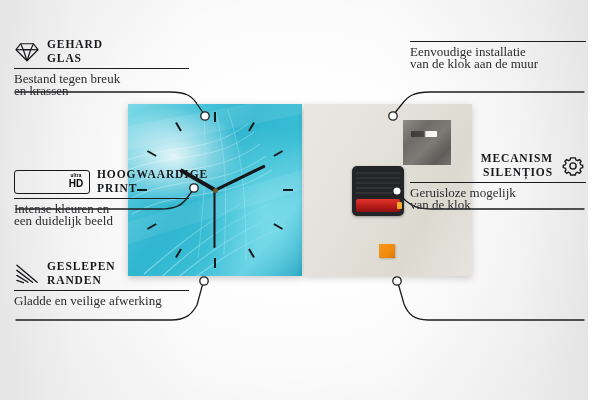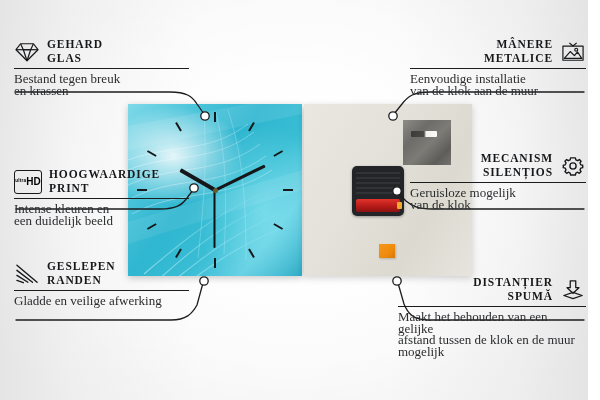--- a/index.html
+++ b/index.html
@@ -89,22 +89,22 @@
     font-size:13px;line-height:11.5px;color:#2b2c2e;white-space:pre-line;
   }
   .callout.left .head{justify-content:flex-start;}
   .callout.right .head{justify-content:flex-end;}
   .callout.right .title{text-align:right;}
   .callout.right .desc{text-align:left;}
   .ico{width:26px;height:22px;flex:0 0 auto;display:block;color:#17181a;}
 
   .hd-badge{
     width:26px;height:22px;border:1.4px solid #17181a;border-radius:3px;
-    display:flex;flex-direction:row;align-items:center;justify-content:center;
-    line-height:1;flex:0 0 auto;
+    display:flex;flex-direction:column;align-items:center;justify-content:center;
+    line-height:1;flex:0 0 auto;padding-left:48px;
   }
   .hd-badge .u{font-size:4.6px;letter-spacing:.2px;font-family:"Liberation Sans",sans-serif;font-weight:700;}
   .hd-badge .h{font-size:10px;font-weight:700;font-family:"Liberation Sans",sans-serif;margin-top:.5px;}
 
   
   #co-glass{left:14px;top:38px;width:175px;}
   #co-print{left:14px;top:168px;width:175px;}
   #co-edges{left:14px;top:260px;width:175px;}
   #co-handles{left:410px;top:38px;width:176px;}
   #co-mech{left:410px;top:152px;width:176px;}
@@ -243,32 +243,20 @@
         </g>
       </svg>
       <div class="title">GESLEPEN
 RANDEN</div>
     </div>
     <div class="rule"></div>
     <div class="desc">Gladde en veilige afwerking</div>
   </div>
 
   <div class="callout right" id="co-handles">
-    <div class="head">
-      <div class="title">MÂNERE
-METALICE</div>
-      <svg class="ico" viewBox="0 0 28 24">
-        <g fill="none" stroke="#17181a" stroke-width="1.3" stroke-linejoin="round">
-          <rect x="3" y="5.5" width="22" height="15.5"></rect>
-          <path d="M10,2 L14,5.5 L18,2"></path>
-          <path d="M4.5,19 L11,11.5 L15.5,16 L19,12 L23.5,19 Z"></path>
-          <circle cx="17.5" cy="9.5" r="1.6"></circle>
-        </g>
-      </svg>
-    </div>
     <div class="rule"></div>
     <div class="desc">Eenvoudige installatie
 van de klok aan de muur</div>
   </div>
 
   <div class="callout right" id="co-mech">
     <div class="head">
       <div class="title">MECANISM
 SILENȚIOS</div>
       <svg class="ico" viewBox="0 0 28 24">
@@ -276,29 +264,14 @@
           <path d="M14,3.2 l2.6,0 l.5,2.1 l2.0,.9 l1.8,-1.2 l1.9,1.9 l-1.2,1.8 l.9,2.0 l2.1,.5 l0,2.6 l-2.1,.5 l-.9,2.0 l1.2,1.8 l-1.9,1.9 l-1.8,-1.2 l-2.0,.9 l-.5,2.1 l-2.6,0 l-2.6,0 l-.5,-2.1 l-2.0,-.9 l-1.8,1.2 l-1.9,-1.9 l1.2,-1.8 l-.9,-2.0 l-2.1,-.5 l0,-2.6 l2.1,-.5 l.9,-2.0 l-1.2,-1.8 l1.9,-1.9 l1.8,1.2 l2.0,-.9 l.5,-2.1 Z"></path>
           <circle cx="14" cy="12" r="3.4"></circle>
         </g>
       </svg>
     </div>
     <div class="rule"></div>
     <div class="desc">Geruisloze mogelijk
 van de klok</div>
   </div>
 
-  <div class="callout right" id="co-spacer">
-    <div class="head">
-      <div class="title">DISTANȚIER
-SPUMĂ</div>
-      <svg class="ico" viewBox="0 0 28 24">
-        <g fill="none" stroke="#17181a" stroke-width="1.4" stroke-linejoin="round">
-          <path d="M11,2 L17,2 L17,9.5 L20.5,9.5 L14,15.5 L7.5,9.5 L11,9.5 Z"></path>
-          <path d="M14,14.5 L24,18 L14,21.5 L4,18 Z"></path>
-        </g>
-      </svg>
-    </div>
-    <div class="rule"></div>
-    <div class="desc">Maakt het behouden van een gelijke
-afstand  tussen de klok en de muur mogelijk</div>
-  </div>
 
 </div>
 
 </body></html>

